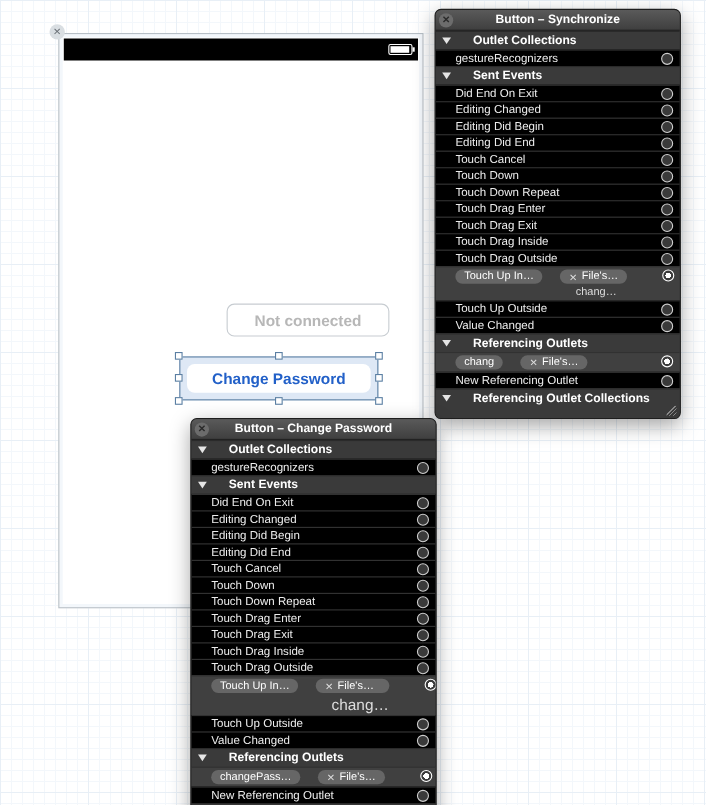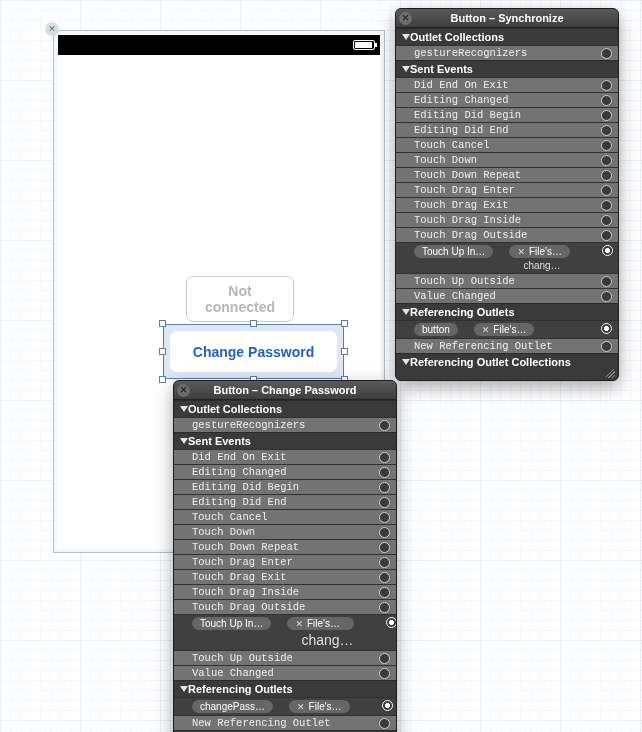--- a/index.html
+++ b/index.html
@@ -72,29 +72,29 @@
   .ui-button {
     position: absolute;
     border: 1px solid #c7ccd1;
     border-radius: 7px;
     background: #fff;
     font-size: 14px;
     text-align: center;
     padding: 6px 10px;
   }
   .btn-notconnected {
-    left: 132px; top: 245px;
-    width: 108px;
+    left: 152px; top: 245px;
+    width: 148px;
     color: #b7b7b7;
     font-weight: 600;
   }
   .btn-changepw-wrap {
     position: absolute;
     left: 109px; top: 293px;
-    width: 181px; height: 55px;
+    width: 181px; height: 40px;
   }
   .selection {
     position: absolute;
     left: 0; top: 0; right: 0; bottom: 0;
     border: 1px solid #5b7fa3;
     background: rgba(160,190,225,0.35);
   }
   .handle {
     position: absolute;
     width: 7px; height: 7px;
@@ -152,21 +152,21 @@
     background: #6c6c6c;
     color: #2a2a2a;
     font-size: 9px;
     line-height: 13px;
     text-align: center;
     cursor: pointer;
   }
   .section-header {
     display: flex;
     align-items: center;
-    gap: 0;
+    gap: 20px;
     padding: 2px 6px;
     background: #3a3a3a;
     font-weight: 700;
     font-size: 11px;
     color: #fff;
     border-top: 1px solid #2a2a2a;
   }
   .section-header:first-of-type { border-top: none; }
   .tri {
     display: inline-block;
@@ -174,24 +174,23 @@
     border-left: 4px solid transparent;
     border-right: 4px solid transparent;
     border-top: 6px solid #e5e5e5;
   }
   .row {
     display: flex;
     align-items: center;
     padding: 1px 6px 1px 18px;
     min-height: 15px;
     border-top: 1px solid #313131;
-    background: #737373;
+    background: #000000;
     font-size: 10.5px;
     color: #ededed;
-    font-family: Liberation Mono, monospace;
   }
   .row .label { flex: 1; white-space: nowrap; overflow: hidden; text-overflow: ellipsis; }
   .outlet-circle {
     width: 11px; height: 11px;
     border: 1px solid #cfcfcf;
     border-radius: 50%;
     background: #3a3a3a;
     flex: none;
   }
   .outlet-circle.filled { background: radial-gradient(circle, #fff 0 40%, #3a3a3a 42%); border-color:#fff; }
@@ -354,21 +353,21 @@
       <span class="label">Value Changed</span>
       <span class="outlet-circle"></span>
     </div>
 
   <div class="section-header">
       <span class="tri"></span>
       <span>Referencing Outlets</span>
     </div>
   <div class="pill-row">
     <span class="pill">
-        <span>button</span>
+        <span>chang</span>
       </span>
     <span class="pill">
         <span class="x">✕</span>
         <span>File's…</span>
       </span>
     <span style="flex:1"></span>
     <span class="outlet-circle filled"></span>
   </div>
   <div class="row">
       <span class="label">New Referencing Outlet</span>

